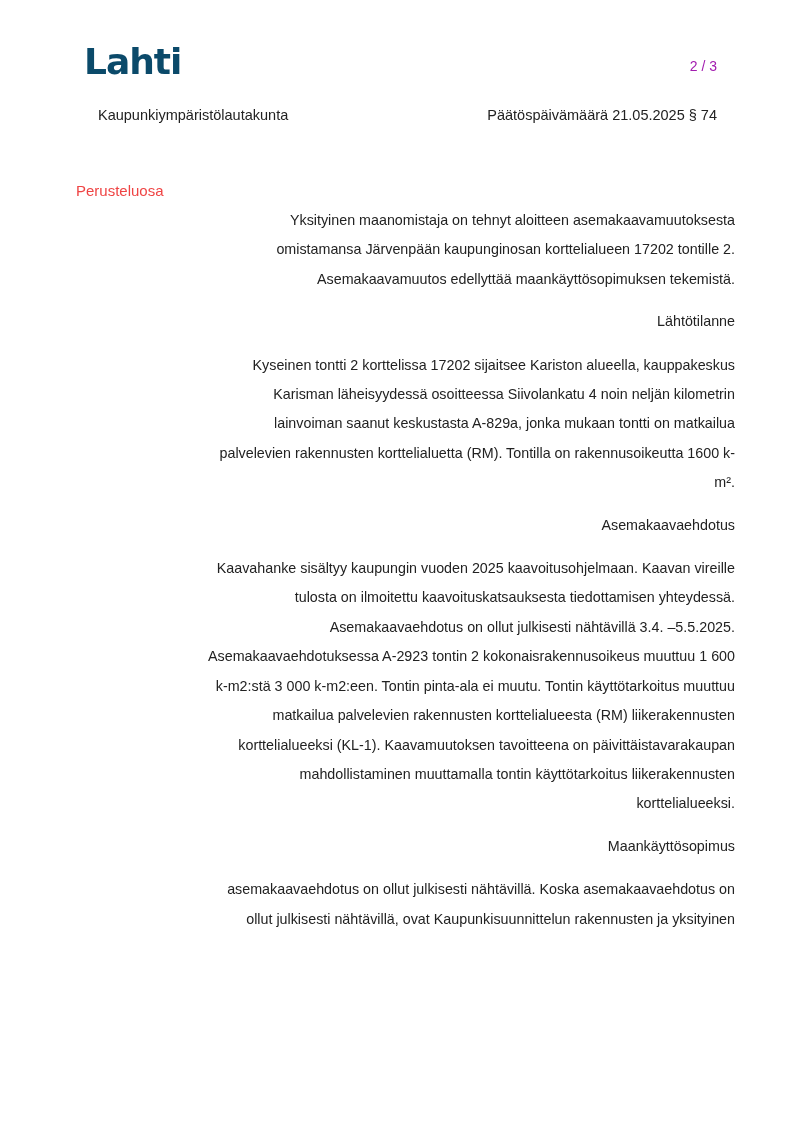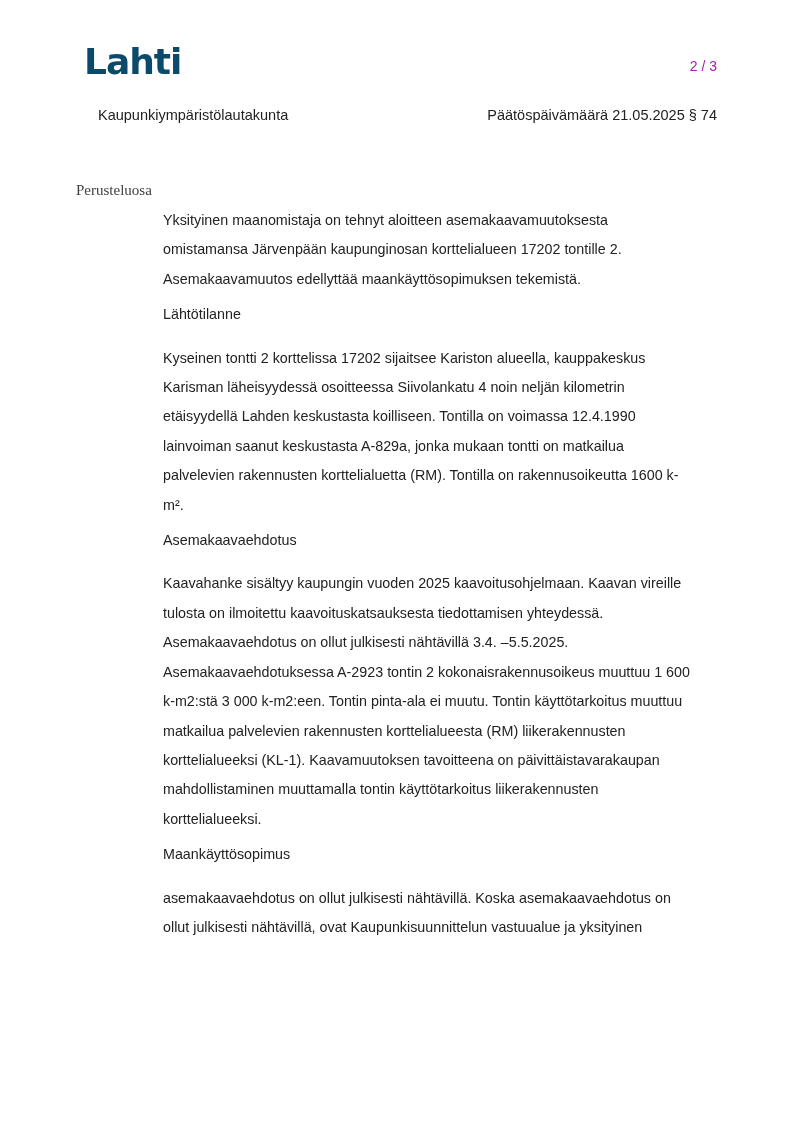--- a/index.html
+++ b/index.html
@@ -47,37 +47,37 @@
       right: 76px;
       top: 107px;
       font-size: 14.5px;
       color: #222;
     }
     .section-heading {
       position: absolute;
       left: 76px;
       top: 182px;
       font-size: 15px;
-      color: #404040;
-      font-family: Liberation Serif, serif;
+      color: #ef4444;
     }
     .content {
       position: absolute;
-      left: 163px;
+      left: 175px;
       top: 206px;
       width: 560px;
       font-size: 14.3px;
       line-height: 29.4px;
       color: #222;
+      text-align: right;
     }
     .content p {
       margin: 0;
     }
     .content .subheading {
-      margin-top: 6px;
+      margin-top: 13px;
       margin-bottom: 14px;
     }
     .content .para {
       margin-bottom: 0;
     }
     .line {
       display: block;
       white-space: nowrap;
     }
   </style>
@@ -96,21 +96,20 @@
     <span class="line">Yksityinen maanomistaja on tehnyt aloitteen asemakaavamuutoksesta</span>
     <span class="line">omistamansa Järvenpään kaupunginosan korttelialueen 17202 tontille 2.</span>
     <span class="line">Asemakaavamuutos edellyttää maankäyttösopimuksen tekemistä.</span>
   </p>
 
   <p class="subheading">Lähtötilanne</p>
 
   <p class="para">
     <span class="line">Kyseinen tontti 2 korttelissa 17202 sijaitsee Kariston alueella, kauppakeskus</span>
     <span class="line">Karisman läheisyydessä osoitteessa Siivolankatu 4 noin neljän kilometrin</span>
-    <span class="line">etäisyydellä Lahden keskustasta koilliseen. Tontilla on voimassa 12.4.1990</span>
     <span class="line">lainvoiman saanut keskustasta A-829a,  jonka mukaan tontti on matkailua</span>
     <span class="line">palvelevien rakennusten  korttelialuetta (RM). Tontilla on rakennusoikeutta 1600 k-</span>
     <span class="line">m².</span>
   </p>
 
   <p class="subheading">Asemakaavaehdotus</p>
 
   <p class="para">
     <span class="line">Kaavahanke sisältyy kaupungin vuoden 2025  kaavoitusohjelmaan. Kaavan vireille</span>
     <span class="line">tulosta on ilmoitettu kaavoituskatsauksesta tiedottamisen yhteydessä.</span>
@@ -120,15 +119,15 @@
     <span class="line">matkailua palvelevien rakennusten  korttelialueesta (RM) liikerakennusten</span>
     <span class="line">korttelialueeksi (KL-1). Kaavamuutoksen tavoitteena on päivittäistavarakaupan</span>
     <span class="line">mahdollistaminen muuttamalla tontin käyttötarkoitus liikerakennusten</span>
     <span class="line">korttelialueeksi.</span>
   </p>
 
   <p class="subheading">Maankäyttösopimus</p>
 
   <p class="para">
     <span class="line">asemakaavaehdotus on ollut julkisesti nähtävillä. Koska asemakaavaehdotus on</span>
-    <span class="line">ollut julkisesti nähtävillä, ovat Kaupunkisuunnittelun vastuualue ja yksityinen</span>
+    <span class="line">ollut julkisesti nähtävillä, ovat Kaupunkisuunnittelun rakennusten ja yksityinen</span>
   </p>
 </div>
 
 </body></html>

